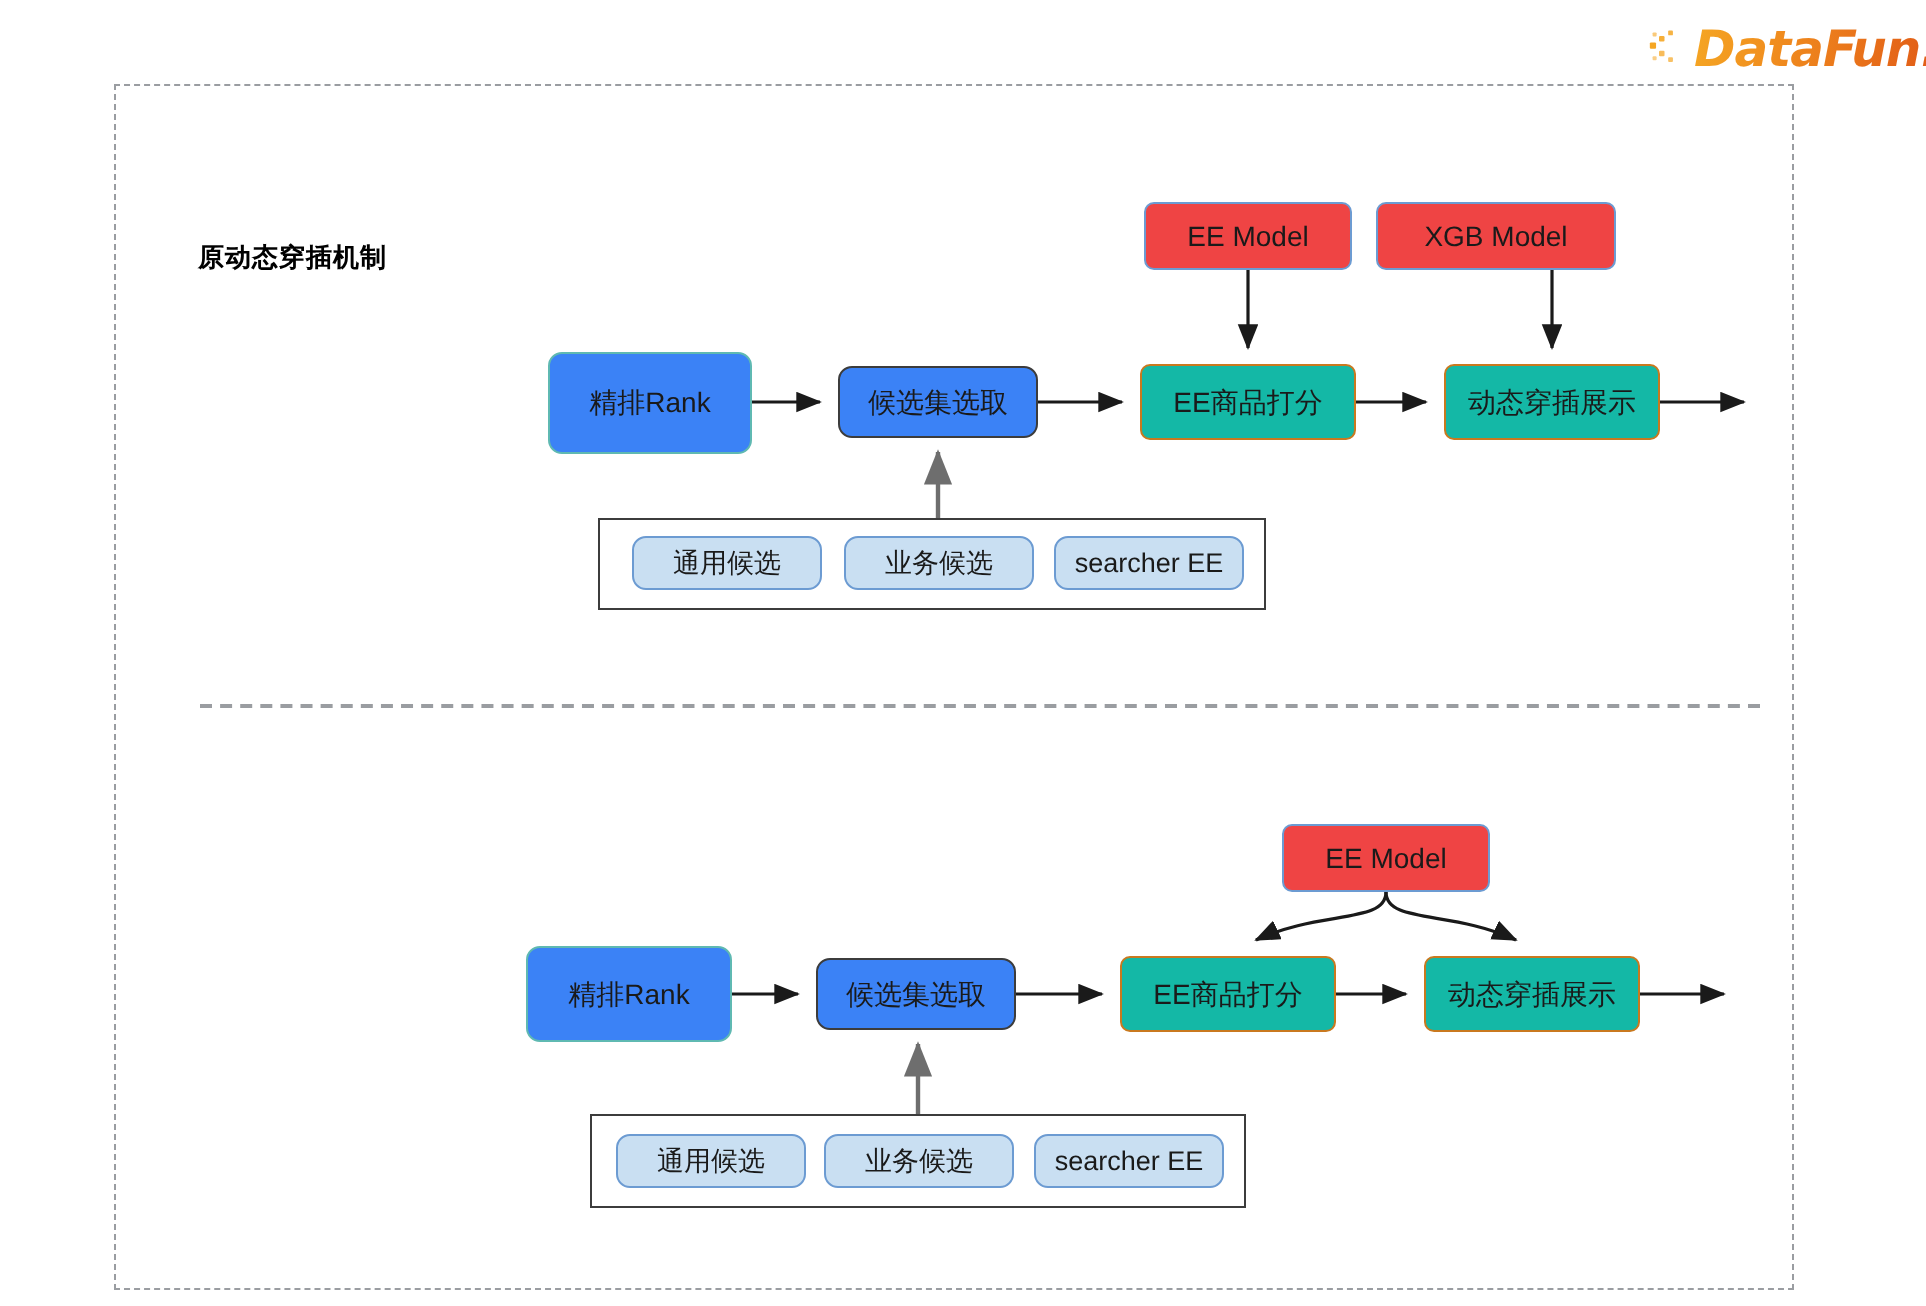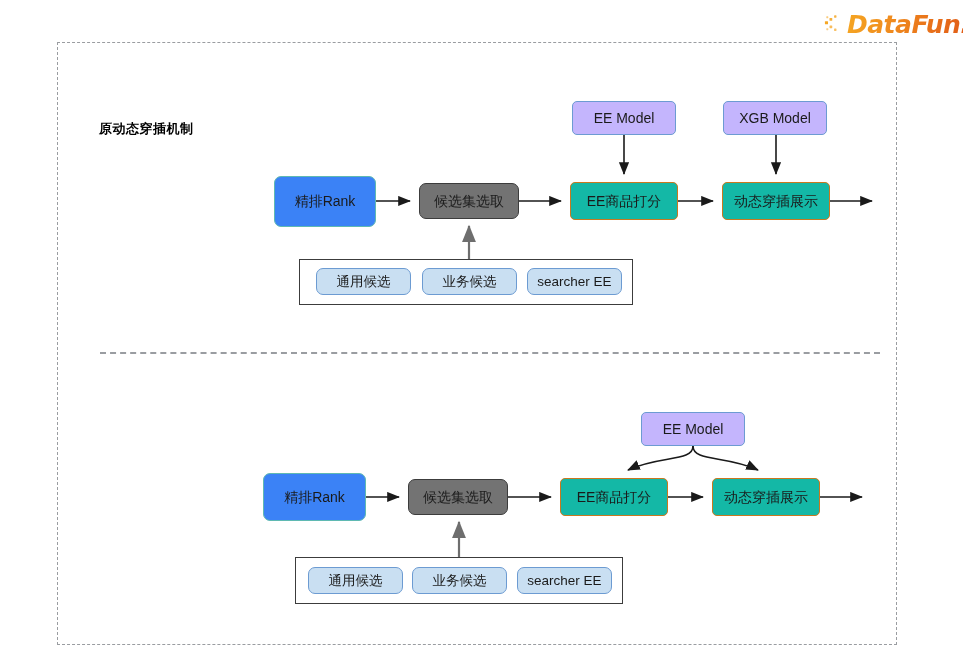--- a/index.html
+++ b/index.html
@@ -91,31 +91,31 @@
     color: #1a1a1a;
     text-align: center;
     line-height: 1.2;
   }
   .node.teal {
     background: #3b82f6;
     border: 1.3px solid #5FB9B2;
     border-radius: 7px;
   }
   .node.white {
-    background: #737373;
+    background: #3b82f6;
     border: 1.3px solid #3c3c3c;
     border-radius: 7px;
   }
   .node.orange {
     background: #14b8a6;
     border: 1.3px solid #C9791F;
     border-radius: 5px;
   }
   .node.blue {
-    background: #c4b5fd;
+    background: #ef4444;
     border: 1.3px solid #6C9BD2;
     border-radius: 5px;
   }
   .group-box {
     position: absolute;
     box-sizing: border-box;
     background: #ffffff;
     border: 1.3px solid #3c3c3c;
   }
   .chip {
@@ -169,21 +169,21 @@
   <div class="node teal" style="left:274px; top:176px; width:102px; height:51px;">精排Rank</div>
 
   <div class="node white" style="left:419px; top:183px; width:100px; height:36px;">候选集选取</div>
 
   <div class="node orange" style="left:570px; top:182px; width:108px; height:38px;">EE商品打分</div>
 
   <div class="node orange" style="left:722px; top:182px; width:108px; height:38px;">动态穿插展示</div>
 
   <div class="node blue" style="left:572px; top:101px; width:104px; height:34px;">EE Model</div>
 
-  <div class="node blue" style="left:723px; top:101px; width:104px; height:34px;">XGB Model</div>
+  <div class="node blue" style="left:688px; top:101px; width:120px; height:34px;">XGB Model</div>
 
   <div class="group-box" style="left:299px; top:259px; width:334px; height:46px;"></div>
   <div class="chip" style="left:316px; top:268px; width:95px; height:27px;">通用候选</div>
   <div class="chip" style="left:422px; top:268px; width:95px; height:27px;">业务候选</div>
   <div class="chip" style="left:527px; top:268px; width:95px; height:27px;">searcher EE</div>
 
   <div class="node teal" style="left:263px; top:473px; width:103px; height:48px;">精排Rank</div>
 
   <div class="node white" style="left:408px; top:479px; width:100px; height:36px;">候选集选取</div>
 

